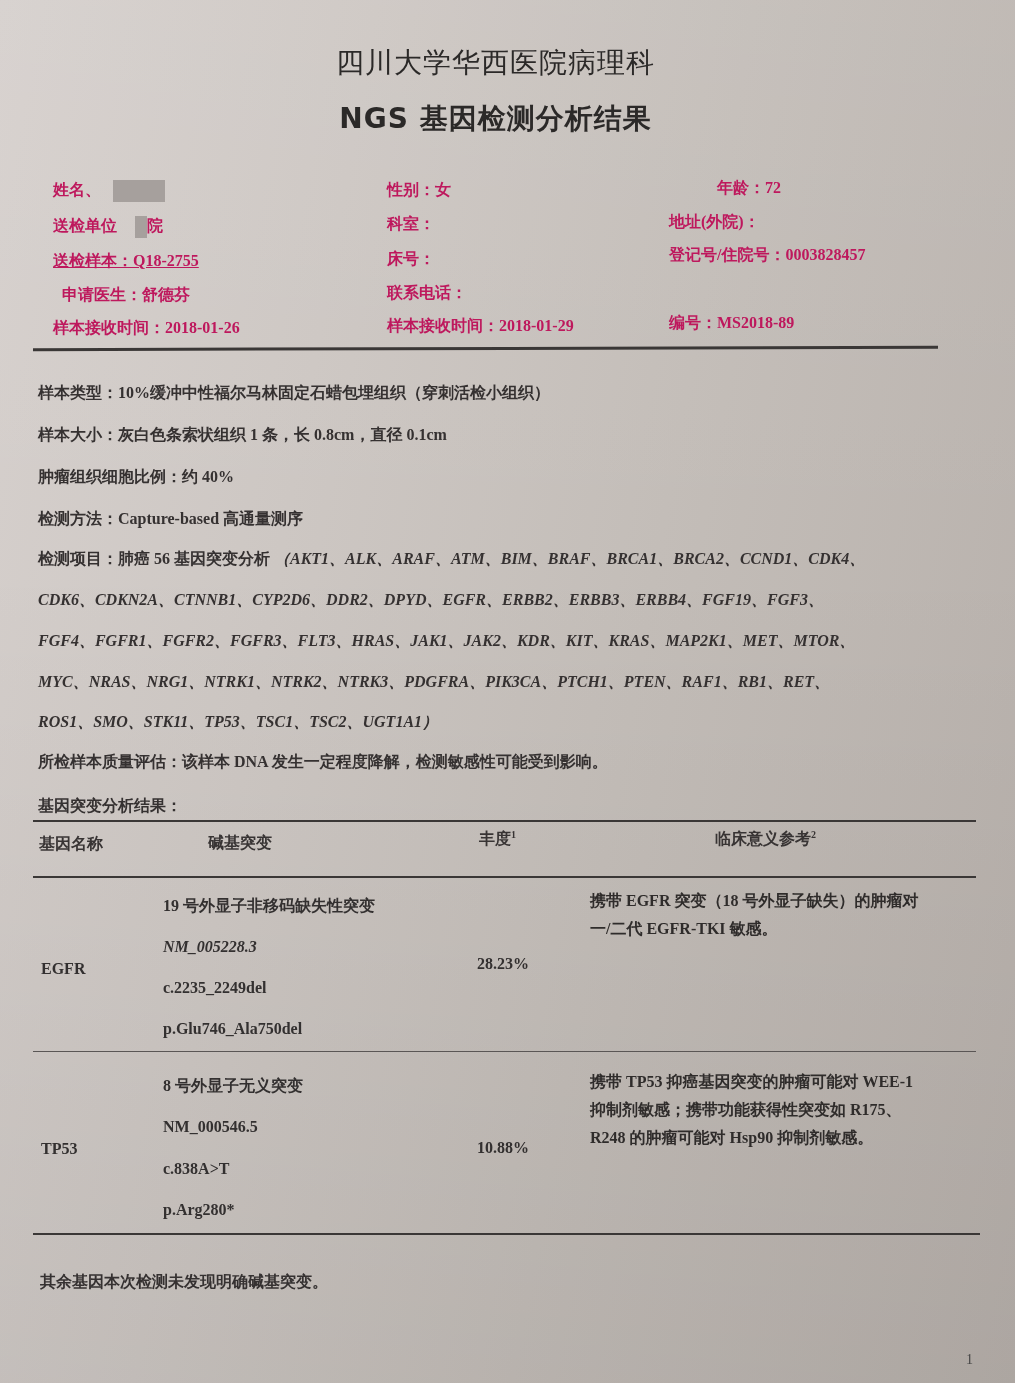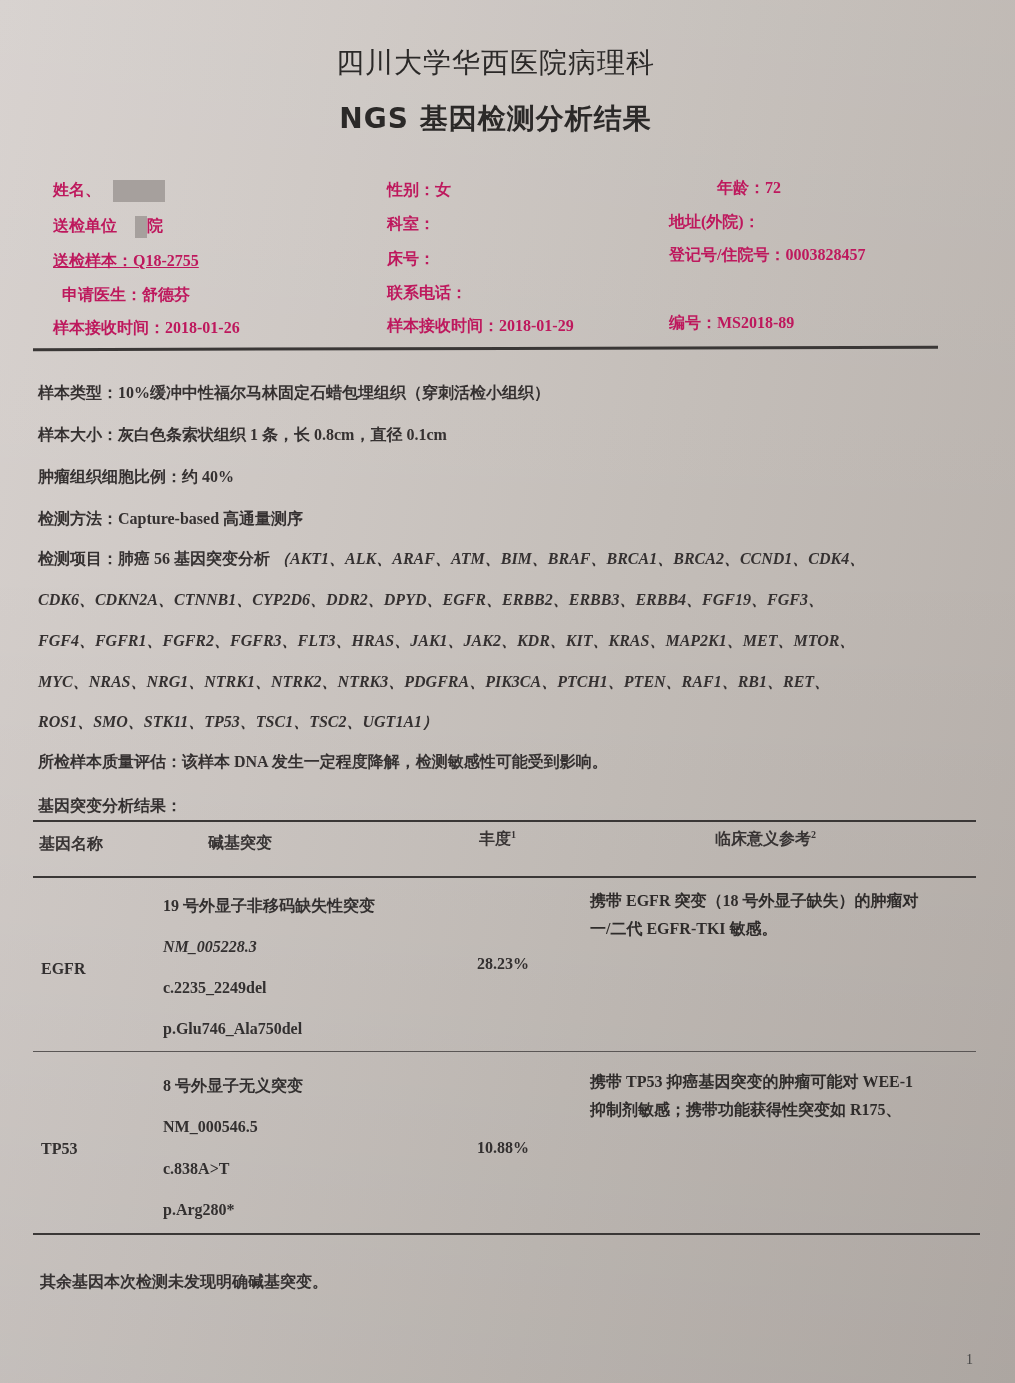--- a/index.html
+++ b/index.html
@@ -158,19 +158,20 @@
 <div>
   <div class="cell" style="left:41px; top:1140px;">TP53</div>
   <div class="cell" style="left:163px; top:1076px;">8 号外显子无义突变</div>
   <div class="cell" style="left:163px; top:1118px;">NM_000546.5</div>
   <div class="cell" style="left:163px; top:1160px;">c.838A&gt;T</div>
   <div class="cell" style="left:163px; top:1201px;">p.Arg280*</div>
   <div class="cell" style="left:477px; top:1139px;">10.88%</div>
   <div class="clin" style="left:590px; top:1068px;">
     <div>携带 TP53 抑癌基因突变的肿瘤可能对 WEE-1</div>
     <div>抑制剂敏感；携带功能获得性突变如 R175、</div>
+    <div>R248 的肿瘤可能对 Hsp90 抑制剂敏感。</div>
   </div>
 </div>
 <div class="hr" style="left:33px; top:1233px; width:947px; height:2px;"></div>
 
 <div class="line" style="left:40px; top:1272px;">其余基因本次检测未发现明确碱基突变。</div>
 
 <div class="page-num">1</div>
 
 </body></html>

